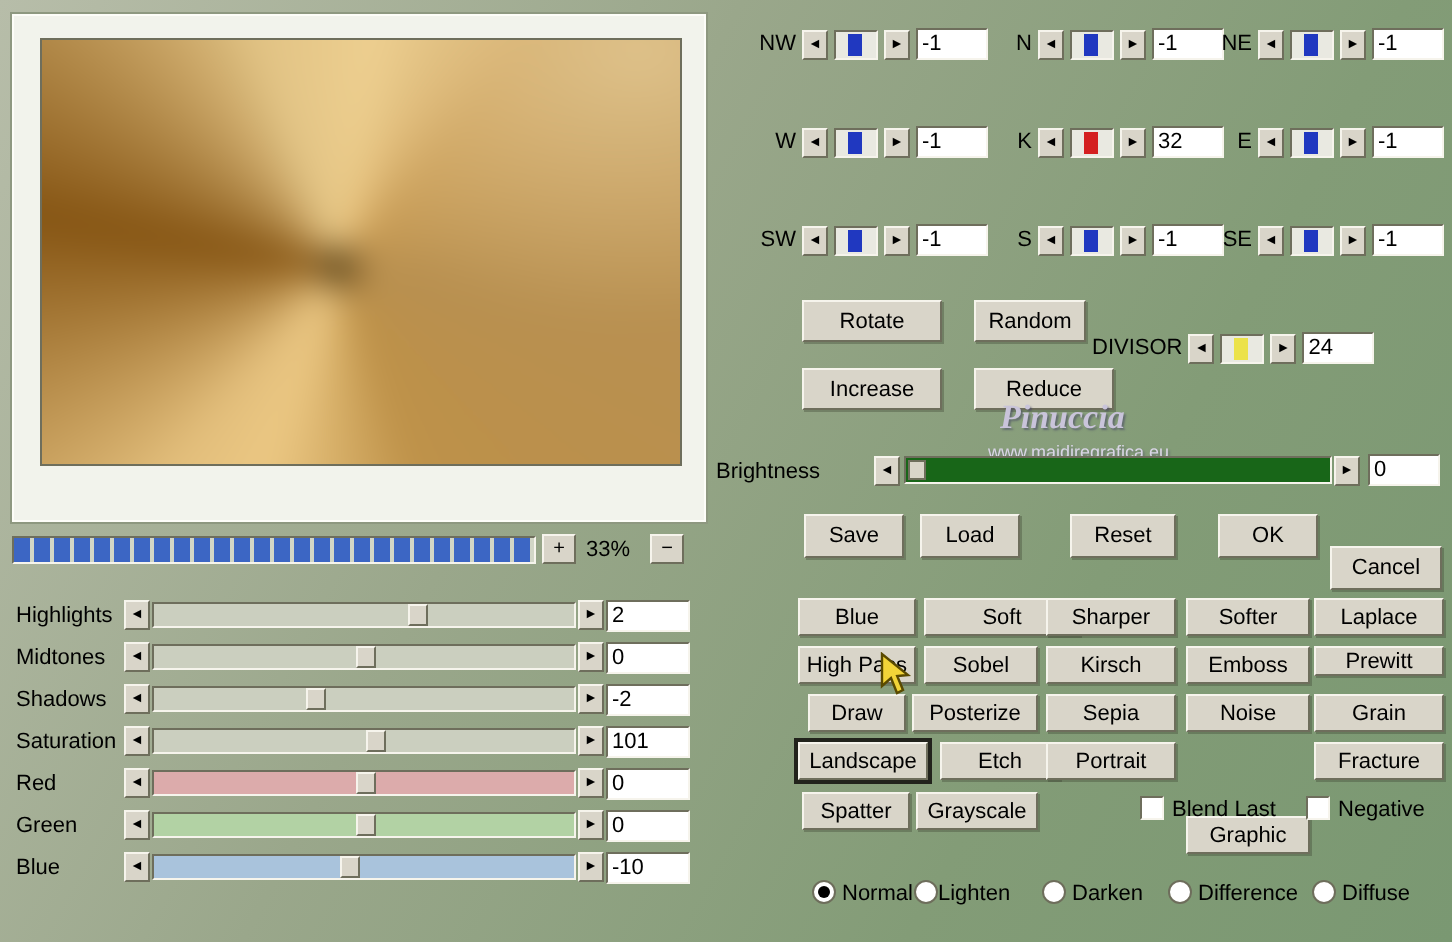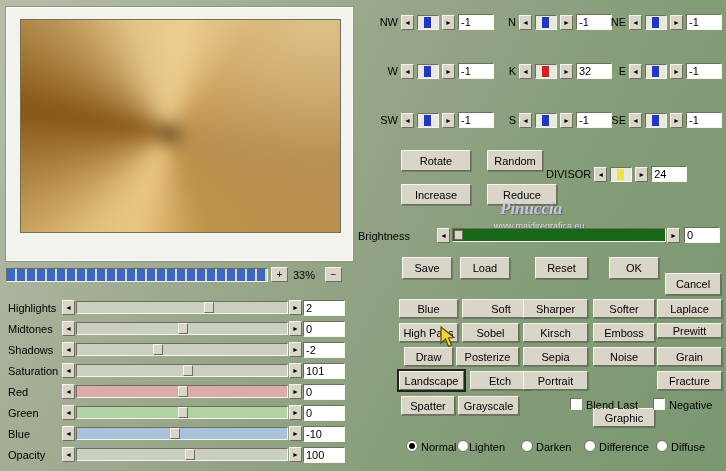--- a/index.html
+++ b/index.html
@@ -151,29 +151,20 @@
   </div>
   <div class="srow" style="top:426px;">
     <span class="rl">Blue</span>
     <span class="arrowbtn la">◄</span>
     <span class="tr c-blue">
         <span class="th" style="left:93px;"></span>
       </span>
     <span class="arrowbtn ra">►</span>
     <input class="val vv" value="-10" style="">
   </div>
-  <div class="srow" style="top:447px;">
-    <span class="rl">Opacity</span>
-    <span class="arrowbtn la">◄</span>
-    <span class="tr">
-        <span class="th" style="left:108px;"></span>
-      </span>
-    <span class="arrowbtn ra">►</span>
-    <input class="val vv" value="100" style="">
-  </div>
 
   <div class="dcell" style="left:374px;top:14px;">
     <span class="dl">NW</span>
     <span class="arrowbtn">◄</span>
     <span class="mtrack">
         <span class="mthumb"></span>
       </span>
     <span class="arrowbtn">►</span>
     <input class="val2" value="-1" style="">
   </div>

